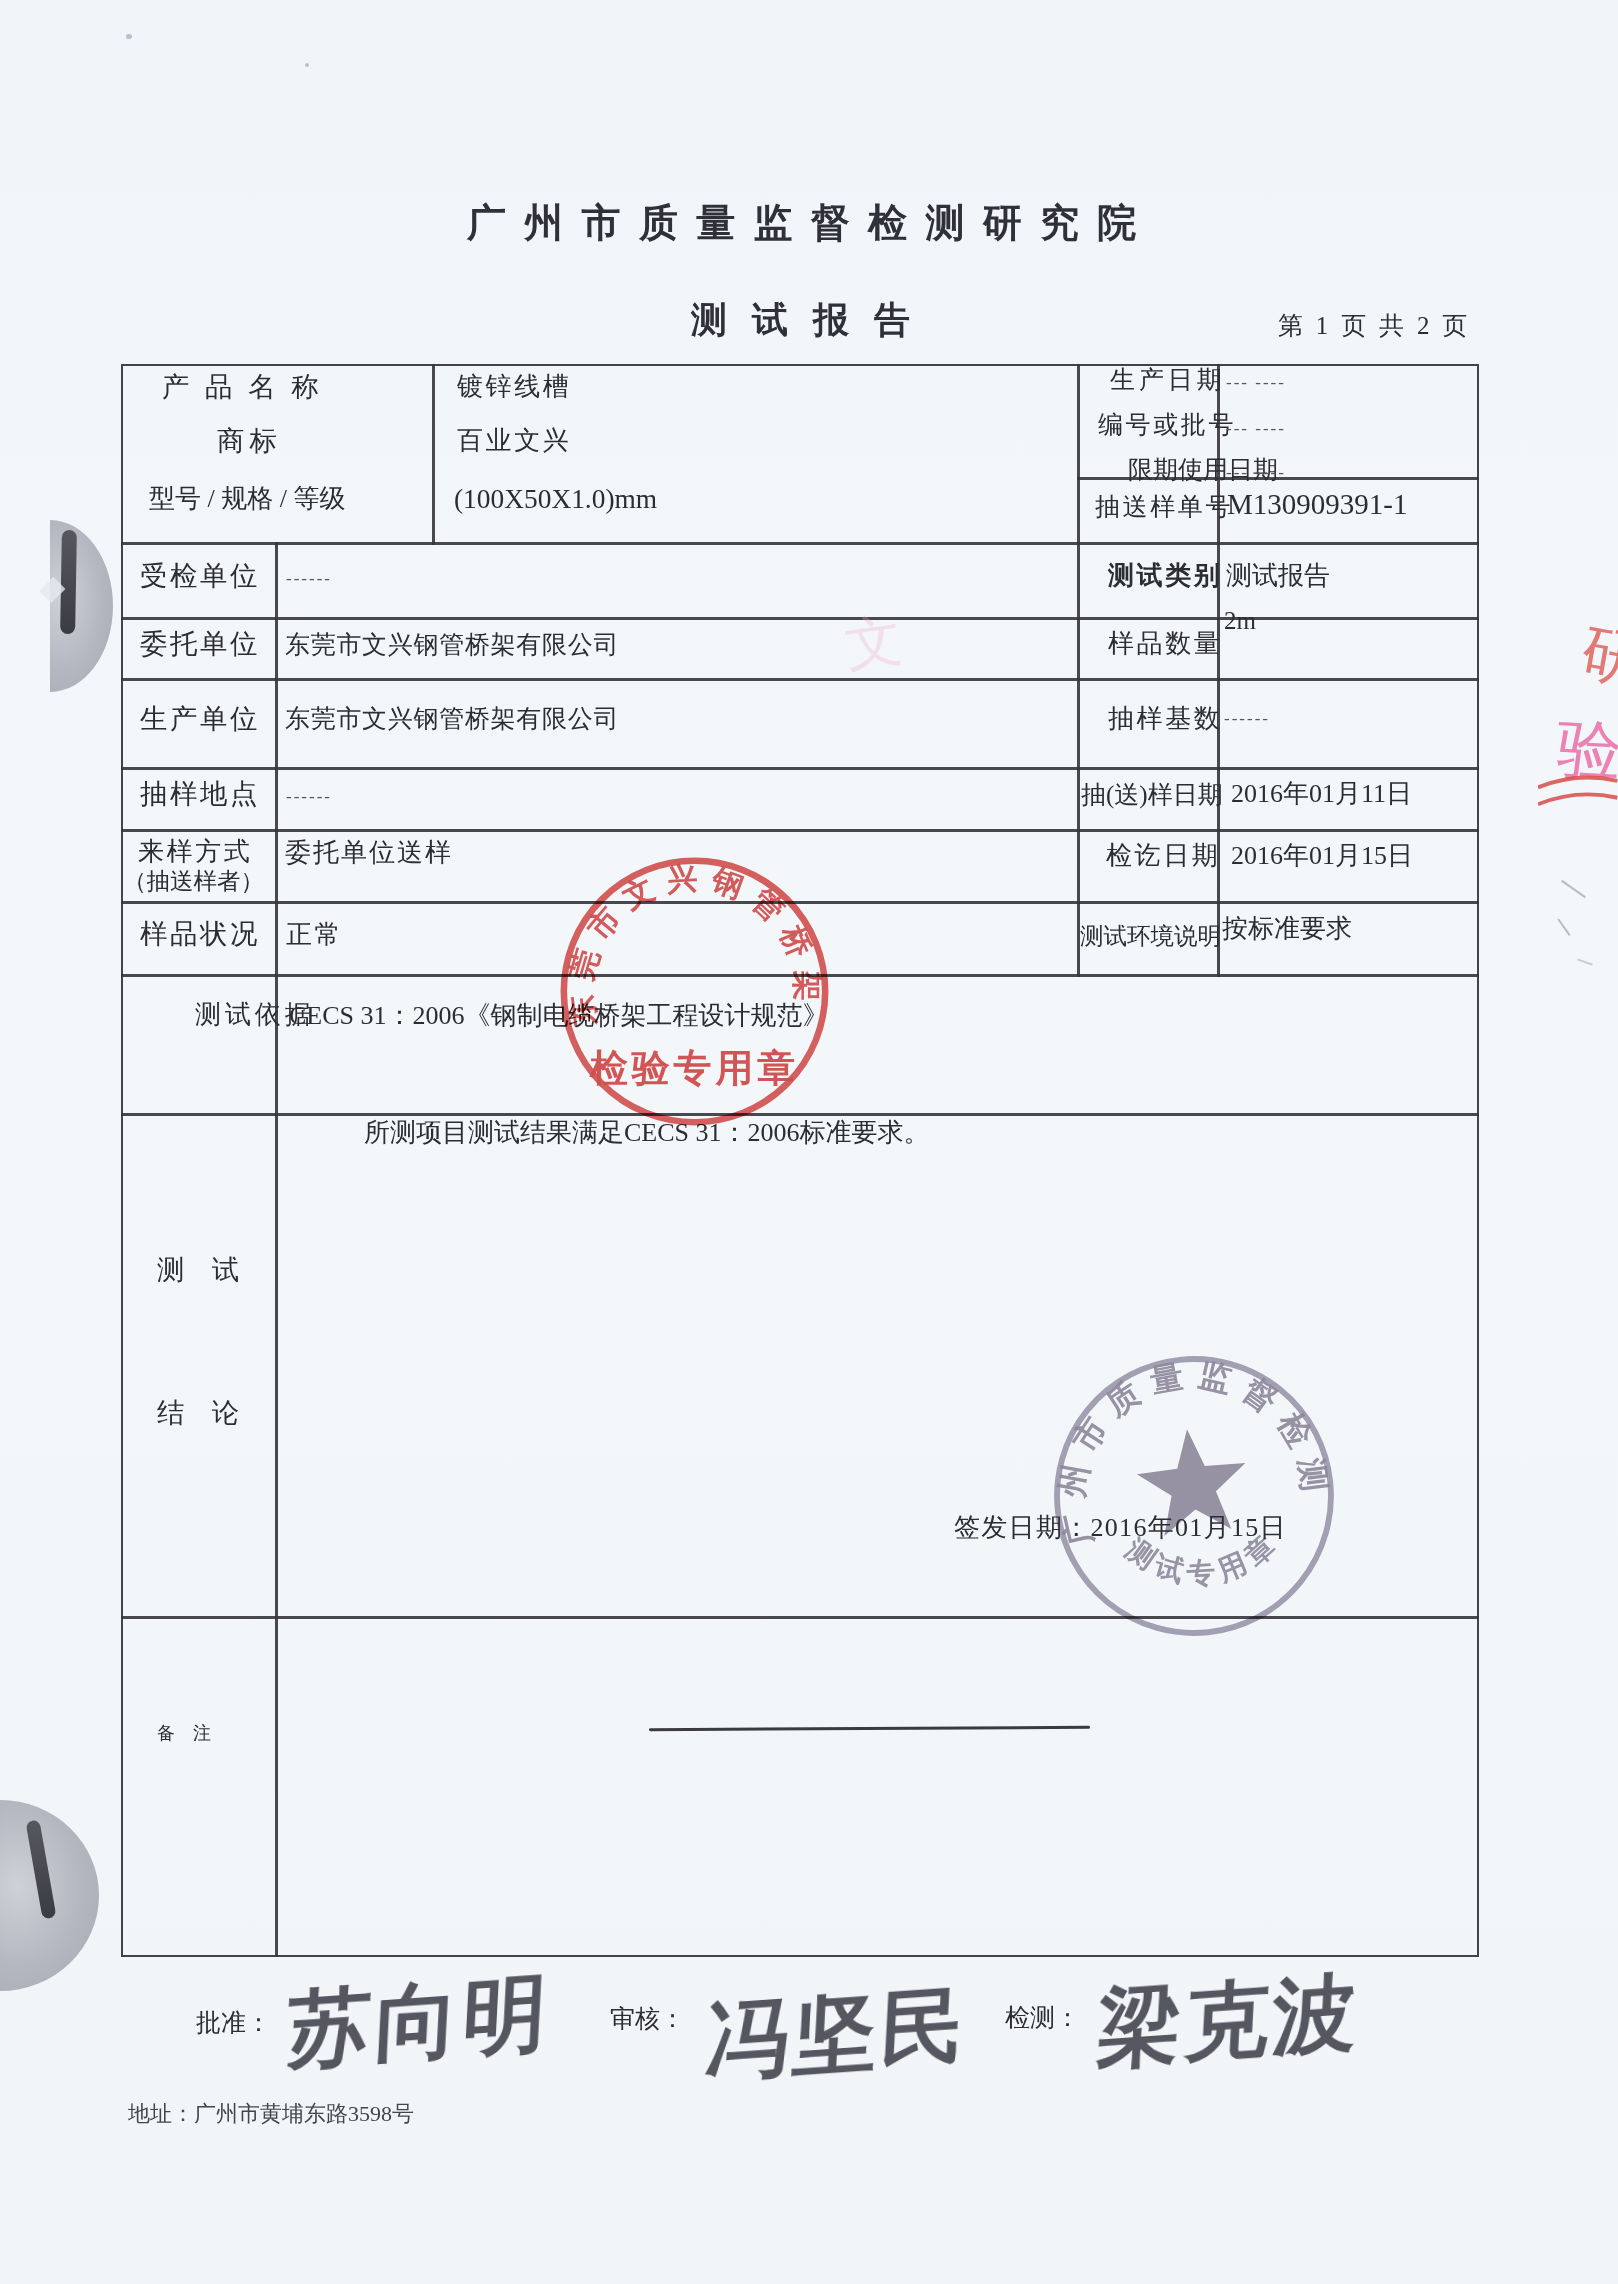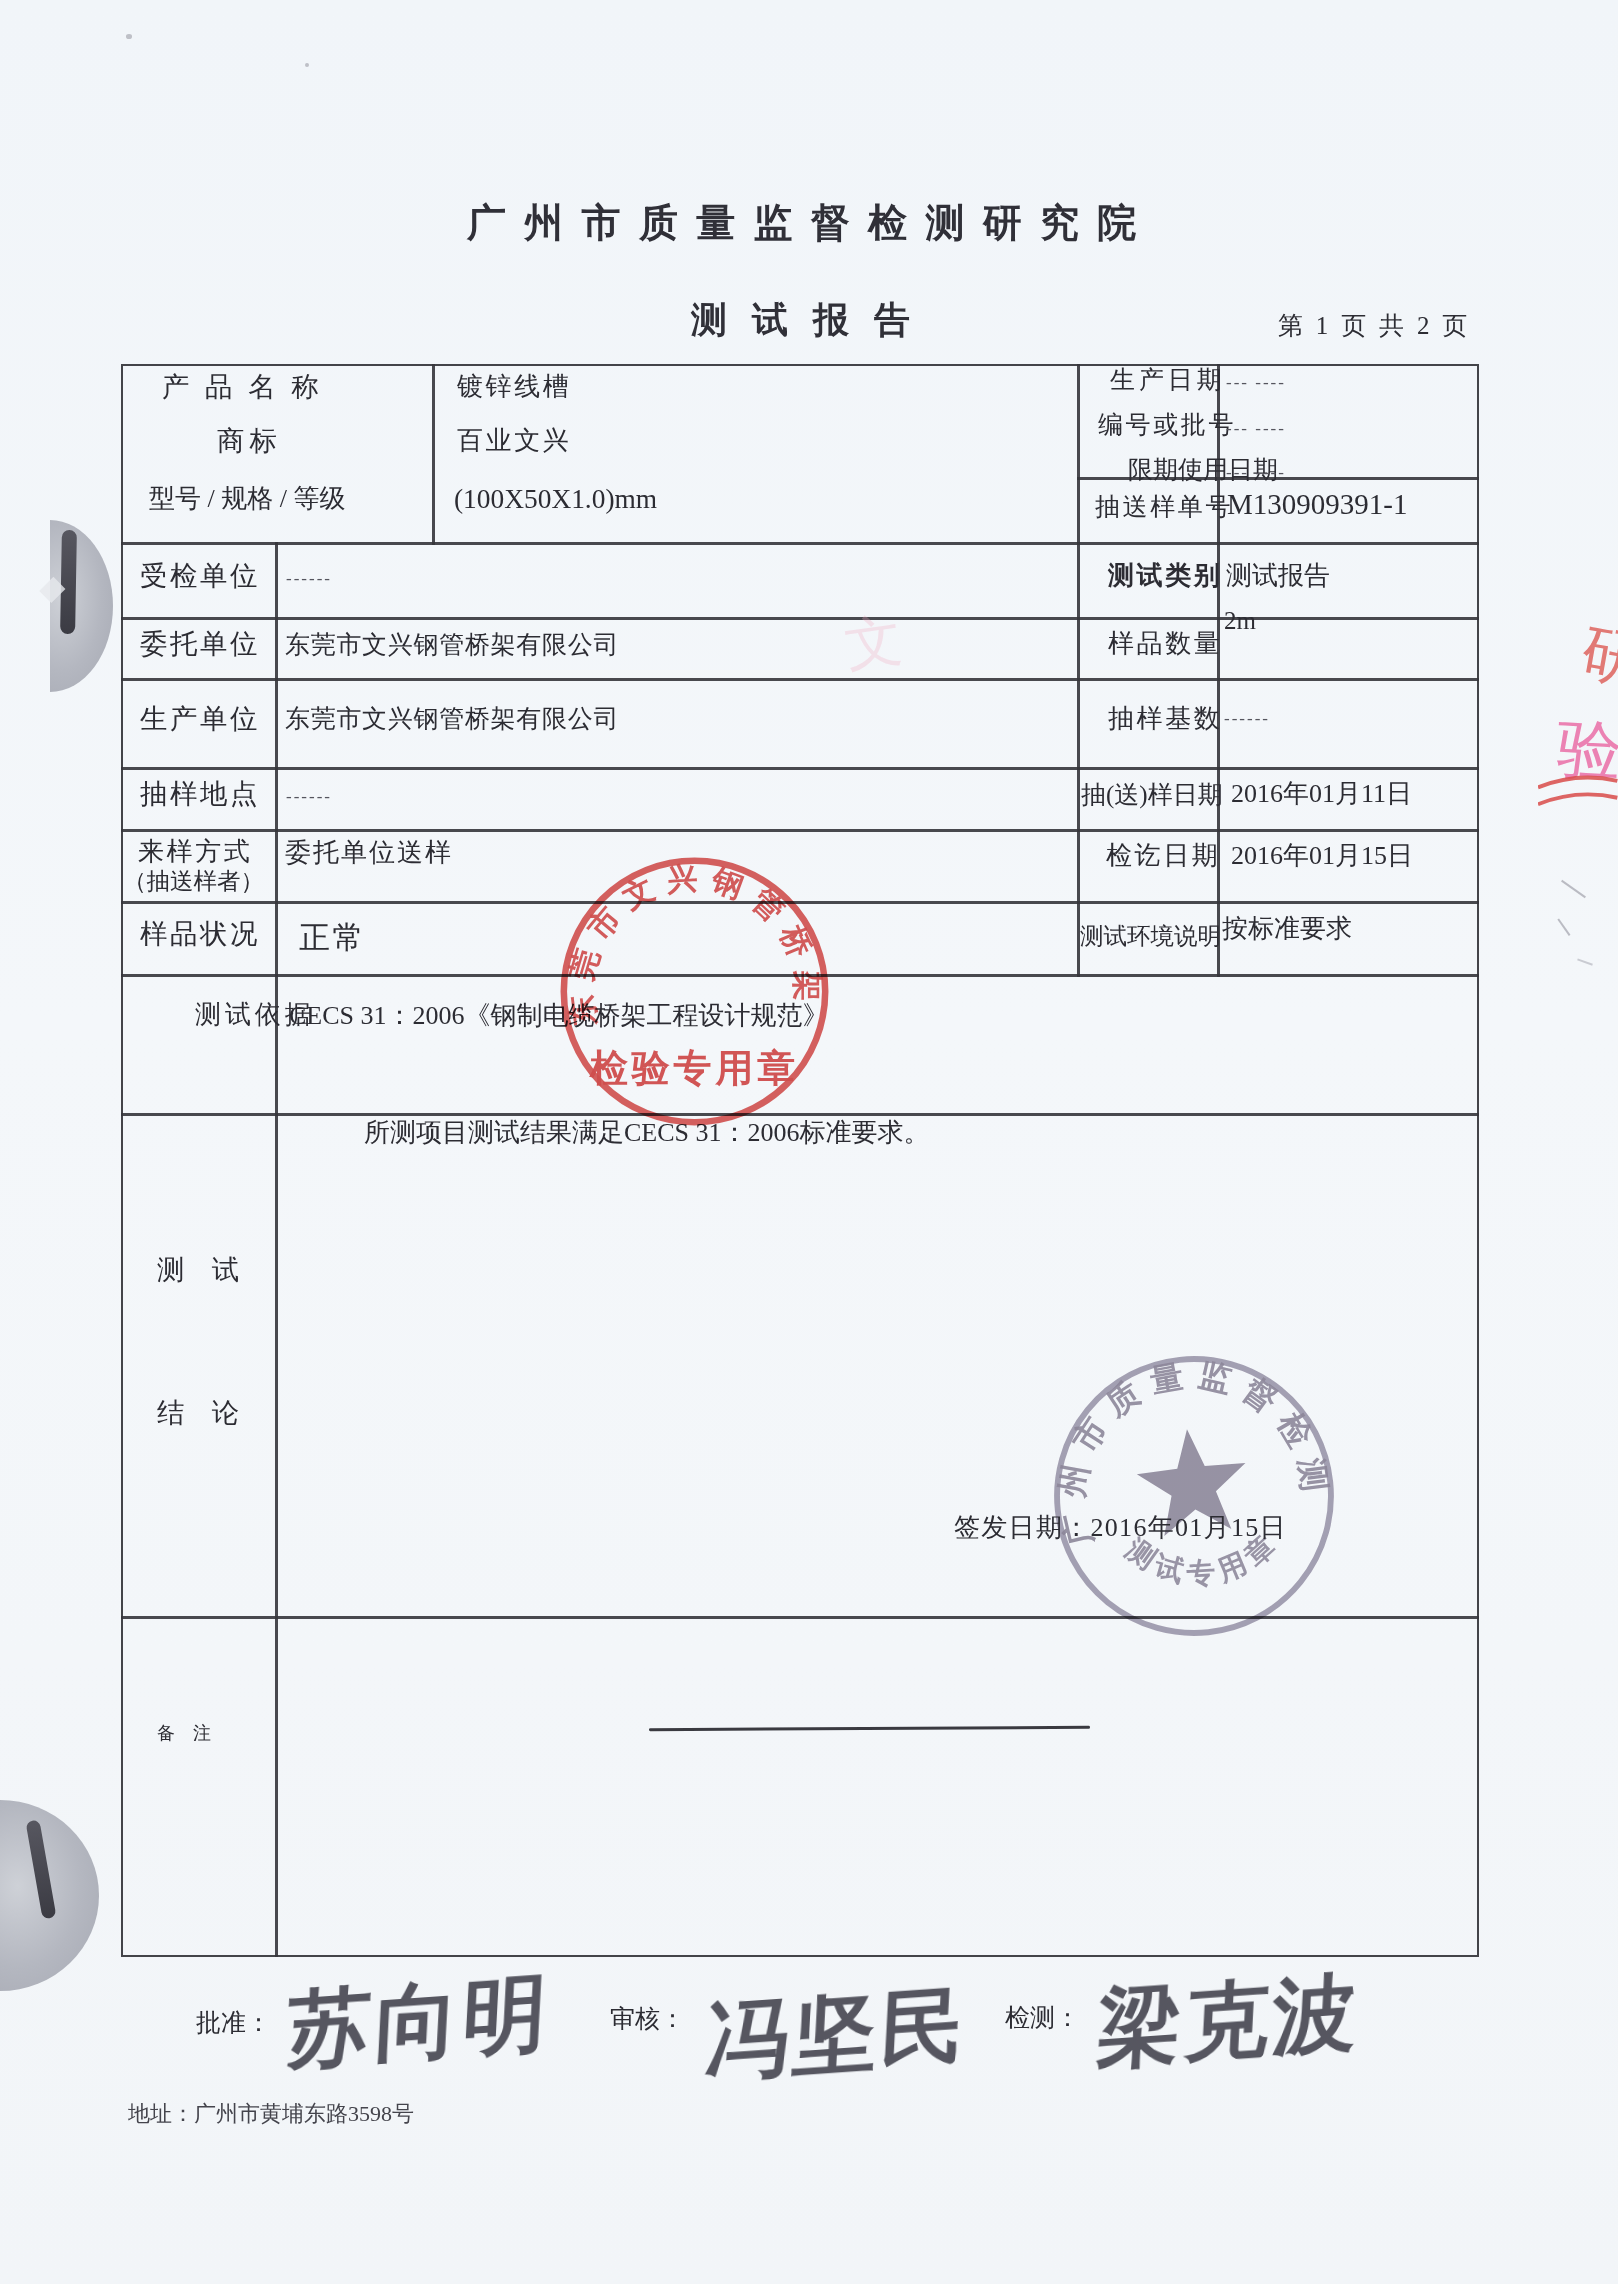--- a/index.html
+++ b/index.html
@@ -68,21 +68,21 @@
   <div class="t" style="left:140px;top:629px;font-size:27.4px;letter-spacing:2.6px;">委托单位</div>
   <div class="t" style="left:285px;top:631px;font-size:25px;letter-spacing:0.7px;">东莞市文兴钢管桥架有限公司</div>
   <div class="t" style="left:140px;top:704px;font-size:27.4px;letter-spacing:2.6px;">生产单位</div>
   <div class="t" style="left:285px;top:705px;font-size:25px;letter-spacing:0.7px;">东莞市文兴钢管桥架有限公司</div>
   <div class="t" style="left:140px;top:779px;font-size:27.4px;letter-spacing:2.6px;">抽样地点</div>
   <div class="t dash" style="left:286px;top:787px;font-size:17px;">------</div>
   <div class="t" style="left:138px;top:837px;font-size:26px;letter-spacing:2.6px;">来样方式</div>
   <div class="t" style="left:123px;top:868px;font-size:23.5px;">（抽送样者）</div>
   <div class="t" style="left:285px;top:838px;font-size:26px;letter-spacing:2px;">委托单位送样</div>
   <div class="t" style="left:140px;top:919px;font-size:27.4px;letter-spacing:2.6px;">样品状况</div>
-  <div class="t" style="left:286px;top:920px;font-size:31px;letter-spacing:2.6px;margin-left:13px;">正常</div>
+  <div class="t" style="left:286px;top:920px;font-size:26px;letter-spacing:2.6px;">正常</div>
   <div class="t" style="left:149px;top:1000px;font-size:26px;letter-spacing:3.9px;margin-left:46px;">测试依据</div>
   <div class="t" style="left:289px;top:1001px;font-size:26px;">CECS 31：2006《钢制电缆桥架工程设计规范》</div>
 
   <div class="t" style="left:1108px;top:561px;font-size:26px;letter-spacing:2.6px;font-weight:bold;">测试类别</div>
   <div class="t" style="left:1226px;top:561px;font-size:26px;">测试报告</div>
   <div class="t" style="left:1108px;top:629px;font-size:26px;letter-spacing:2.6px;">样品数量</div>
   <div class="t" style="left:1224px;top:607px;font-size:25px;">2m</div>
   <div class="t" style="left:1108px;top:704px;font-size:26px;letter-spacing:2.6px;">抽样基数</div>
   <div class="t dash" style="left:1224px;top:709px;font-size:17px;">------</div>
   <div class="t" style="left:1081px;top:781px;font-size:25px;">抽(送)样日期</div>

